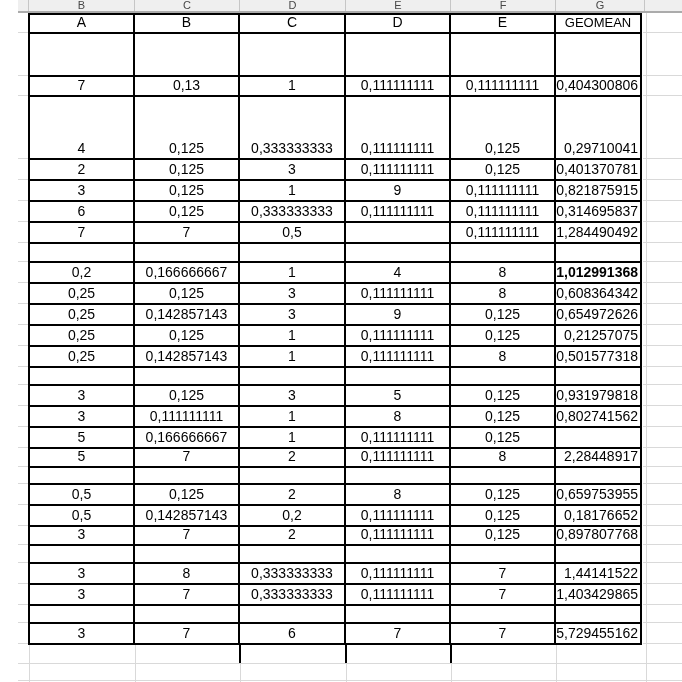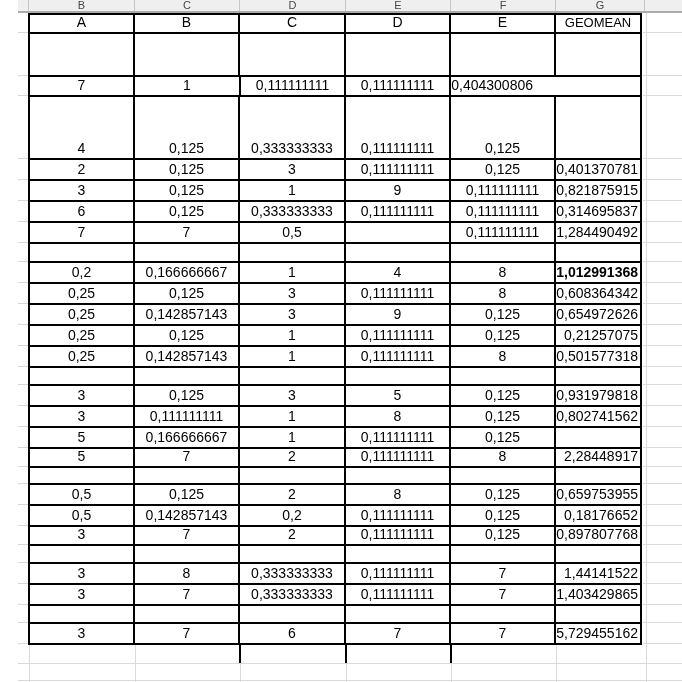--- a/index.html
+++ b/index.html
@@ -132,31 +132,33 @@
       <div class="trow" style="height: 43px;">
         <div class="tcell" style="width: 105px;"></div>
         <div class="tcell" style="width: 105px;"></div>
         <div class="tcell" style="width: 106px;"></div>
         <div class="tcell" style="width: 105px;"></div>
         <div class="tcell" style="width: 105px;"></div>
         <div class="tcell lastcol numright" style="width: 84px;"></div>
       </div>
       <div class="trow" style="height: 20px;">
         <div class="tcell" style="width: 105px;">7</div>
+        <div class="tcell" style="width: 105px;">0,13</div>
         <div class="tcell" style="width: 106px;">1</div>
         <div class="tcell" style="width: 105px;">0,111111111</div>
         <div class="tcell" style="width: 105px;">0,111111111</div>
         <div class="tcell lastcol numright" style="width: 84px;">0,404300806</div>
       </div>
       <div class="trow" style="height: 63px;">
         <div class="tcell" style="width: 105px;">4</div>
         <div class="tcell" style="width: 105px;">0,125</div>
         <div class="tcell" style="width: 106px;">0,333333333</div>
         <div class="tcell" style="width: 105px;">0,111111111</div>
         <div class="tcell" style="width: 105px;">0,125</div>
+        <div class="tcell lastcol numright" style="width: 84px;">0,29710041</div>
       </div>
       <div class="trow" style="height: 21px;">
         <div class="tcell" style="width: 105px;">2</div>
         <div class="tcell" style="width: 105px;">0,125</div>
         <div class="tcell" style="width: 106px;">3</div>
         <div class="tcell" style="width: 105px;">0,111111111</div>
         <div class="tcell" style="width: 105px;">0,125</div>
         <div class="tcell lastcol numright" style="width: 84px;">0,401370781</div>
       </div>
       <div class="trow" style="height: 21px;">

